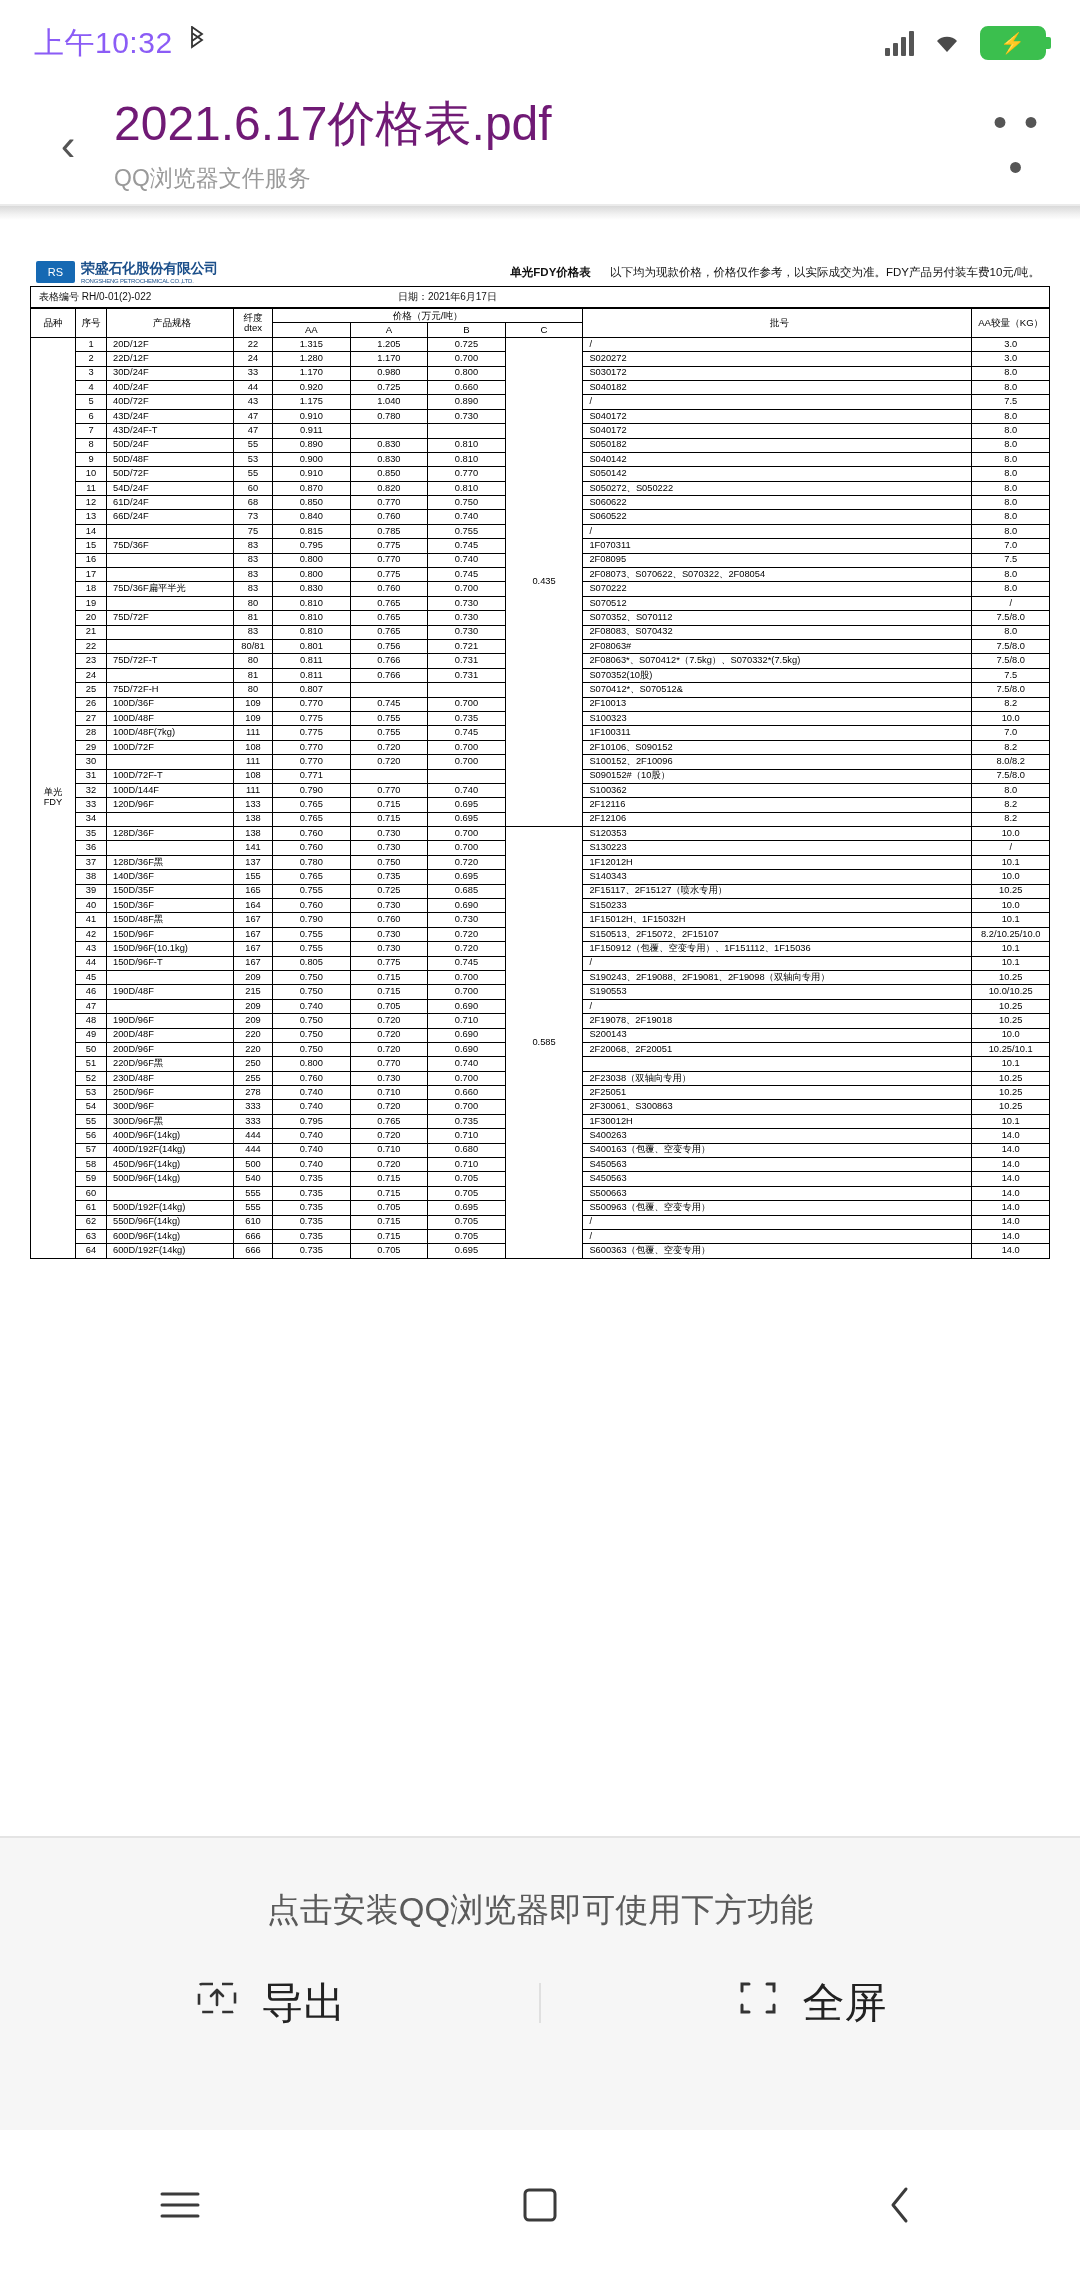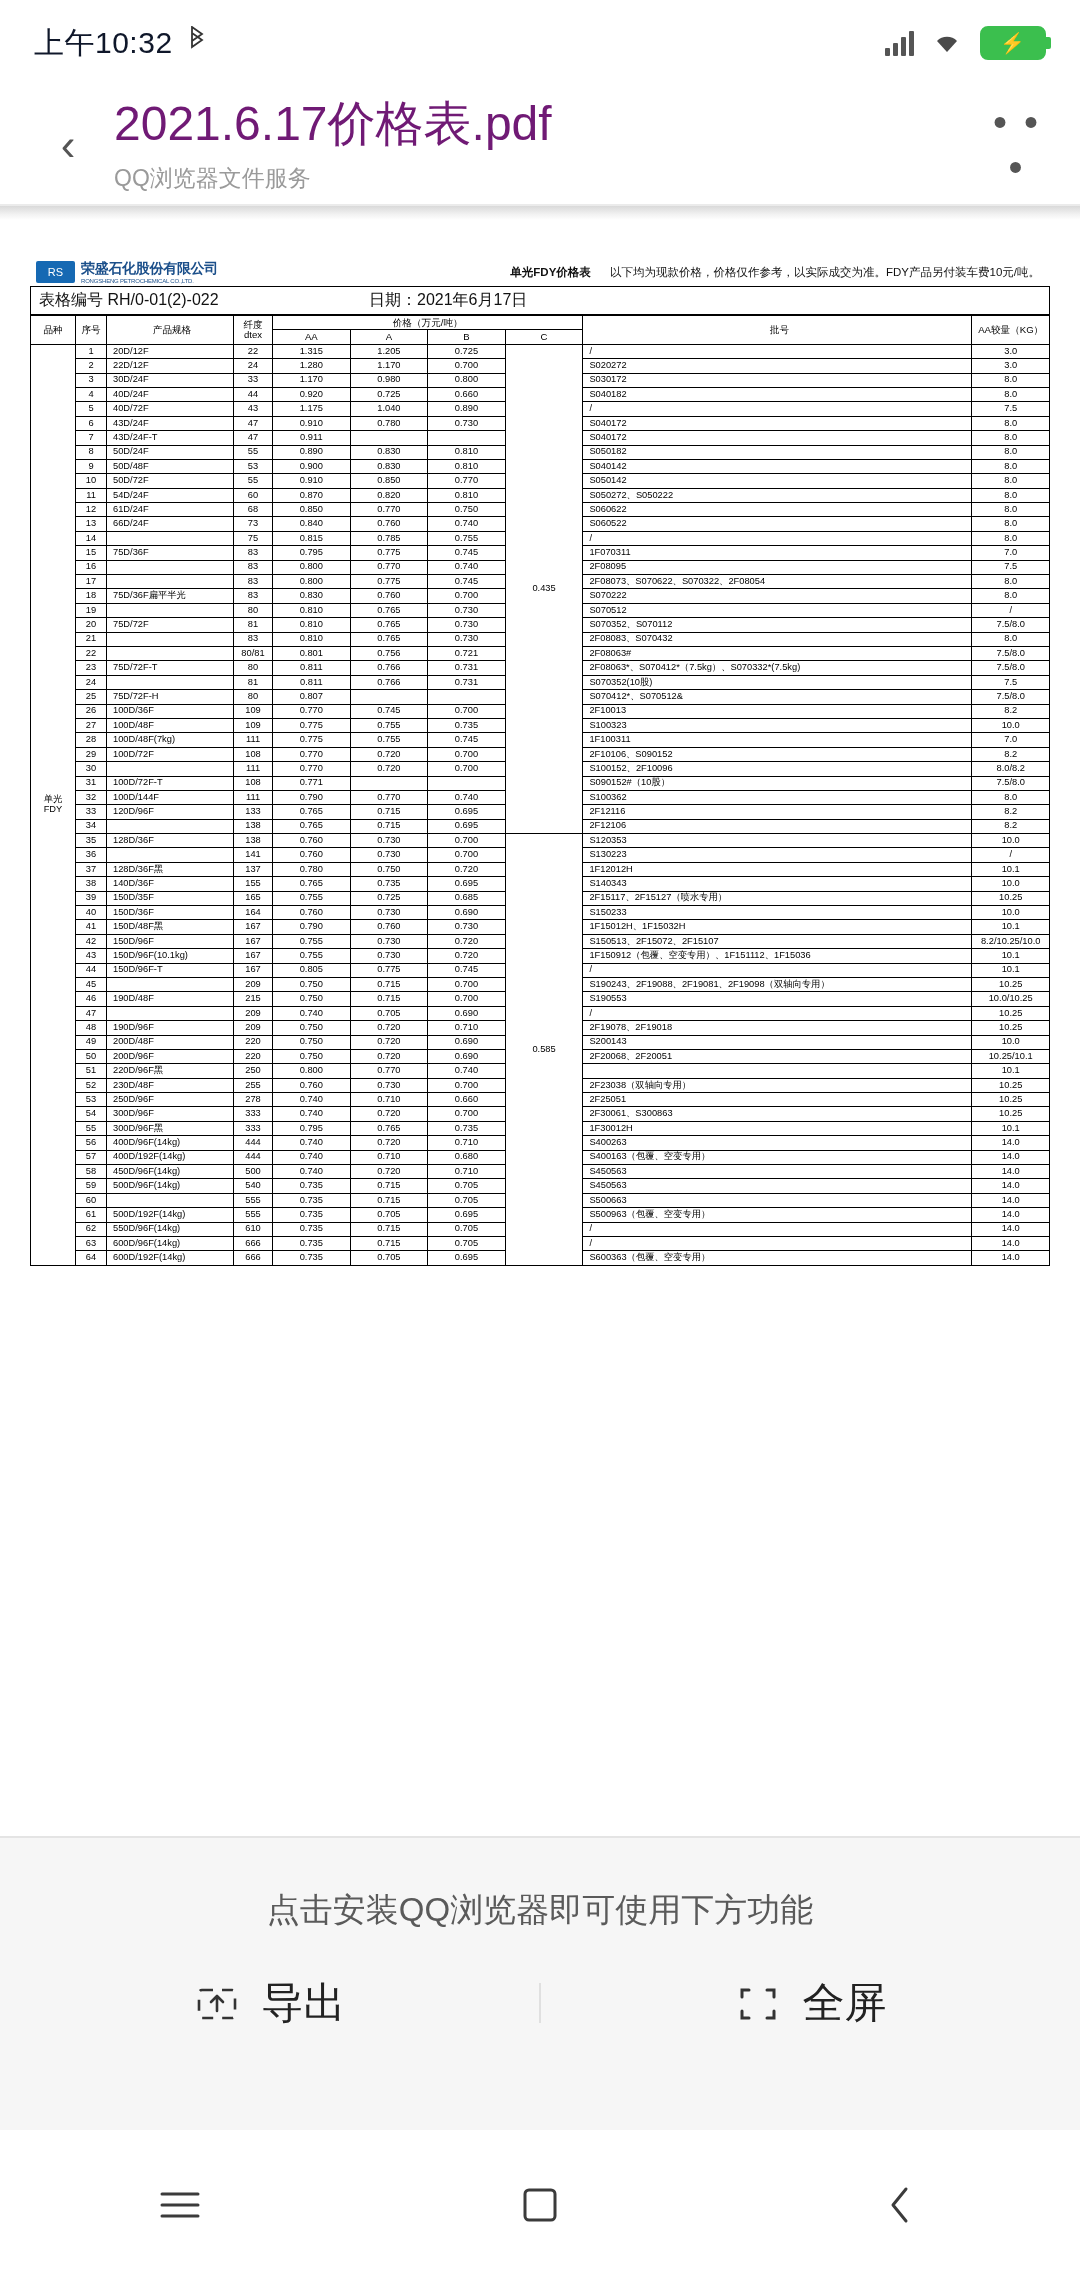--- a/index.html
+++ b/index.html
@@ -11,21 +11,21 @@
     position:relative;
   }
   
   .statusbar {
     height:86px; width:100%;
     display:flex; align-items:center; justify-content:space-between;
     padding:0 34px; box-sizing:border-box;
     background:#ffffff;
   }
   .status-left { display:flex; align-items:center; gap:14px; }
-  .status-time { font-size:30px; color:#0f172a; letter-spacing:0.5px; }
+  .status-time { font-size:30px; color:#8b5cf6; letter-spacing:0.5px; }
   .bt-icon { font-size:24px; color:#333; }
   .status-right { display:flex; align-items:center; gap:16px; }
   .signal { display:flex; align-items:flex-end; gap:3px; height:26px; }
   .signal i { display:block; width:5px; background:#555; border-radius:1px; }
   .signal i:nth-child(1){height:8px;} .signal i:nth-child(2){height:13px;}
   .signal i:nth-child(3){height:19px;} .signal i:nth-child(4){height:25px;}
   .wifi { position:relative; width:34px; height:26px; }
   .wifi svg { position:absolute; left:0; top:0; }
   .battery {
     width:62px; height:30px; border:2px solid #3bbf4e; border-radius:8px;
@@ -69,23 +69,23 @@
     width:39px; height:22px; background:#1669b3; border-radius:2px;
     display:flex; align-items:center; justify-content:center;
   }
   .logo-mark span{ color:#fff; font-size:11px; }
   .logo-txt-cn { font-size:14px; color:#1b4f8a; font-weight:bold; letter-spacing:-0.3px; }
   .logo-txt-en { font-size:6px; color:#1b4f8a; letter-spacing:-0.2px; }
   .pdf-head-mid { flex:1; text-align:right; font-size:11.5px; color:#111; }
   .pdf-head-mid b { font-weight:bold; }
 
   .meta-row {
-    display:flex; font-size:16px; color:#111; padding:3px 4px 3px 8px;
+    display:flex; font-size:10px; color:#111; padding:3px 4px 3px 8px;
     border-bottom:1px solid #000; border-left:1px solid #000; border-right:1px solid #000;
-    border-top:1px solid #000; box-sizing:border-box;
+    border-top:1px solid #000; box-sizing:border-box;gap:29px;
   }
   .meta-row .m1 { width:330px; }
   .meta-row .m2 { flex:1; }
 
   table.price {
     border-collapse:collapse; width:100%; font-size:9.3px; color:#000;
     table-layout:fixed; border:1px solid #000;
   }
   table.price td, table.price th {
     border:1px solid #000; padding:0 2px; height:13.4px; line-height:1.05;
@@ -104,21 +104,21 @@
   .c-kg    { flex:1; }
   .hdr-price-group { font-size:9.6px; }
 
   
   .promo {
     position:absolute; left:0; bottom:150px; width:1080px; height:294px;
     background:#f6f6f6; border-top:2px solid #e4e4e4; box-sizing:border-box;
   }
   .promo-text { text-align:center; font-size:33px; color:#5a5a5a; padding-top:50px; }
   .promo-actions { display:flex; margin-top:42px; }
-  .promo-btn { flex:1; display:flex; align-items:flex-end; justify-content:center; gap:22px; }
+  .promo-btn { flex:1; display:flex; align-items:flex-start; justify-content:center; gap:22px; }
   .promo-btn .lbl { font-size:42px; color:#222; }
   .promo-sep { width:2px; background:#e0e0e0; margin:8px 0; }
 
   
   .navbar {
     position:absolute; left:0; bottom:0; width:1080px; height:150px;
     background:#ffffff; display:flex; align-items:center; justify-content:space-around;
   }
   .nav-item { width:180px; height:150px; display:flex; align-items:center; justify-content:center; color:#3b3b3b; }
 </style>

